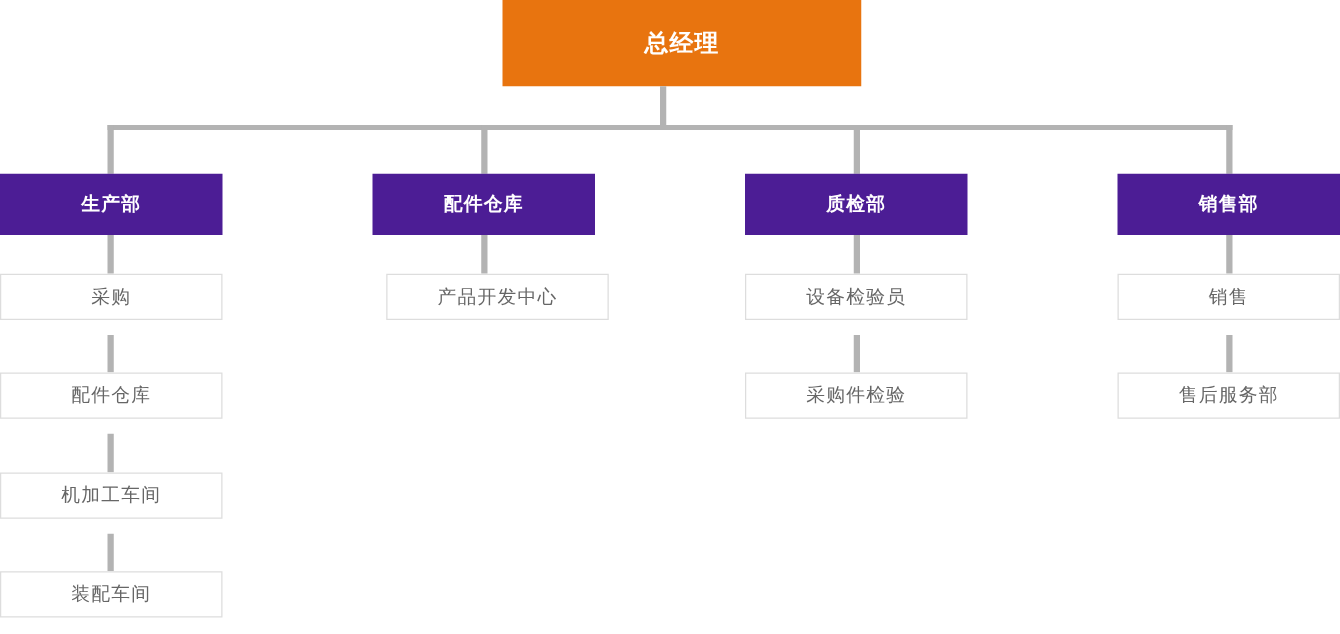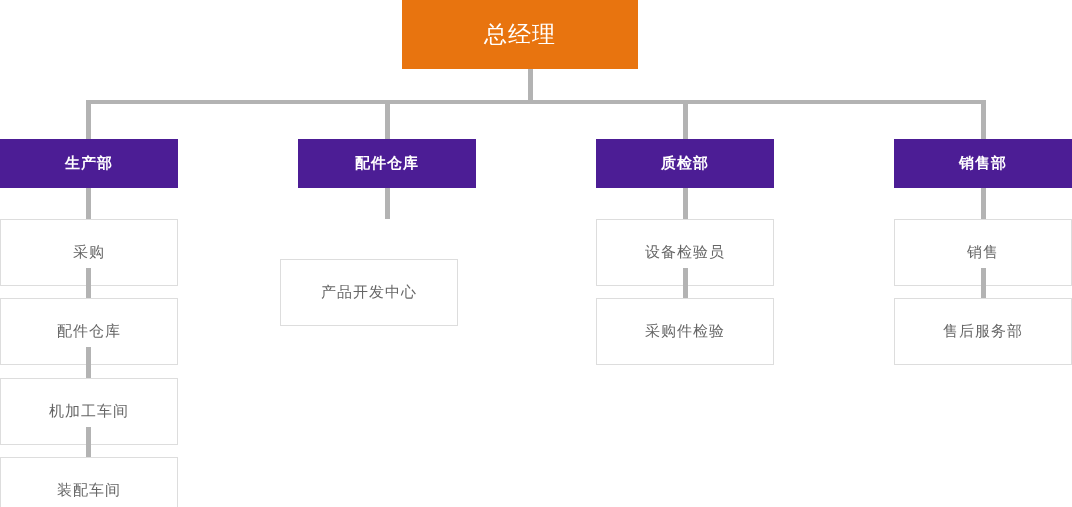--- a/index.html
+++ b/index.html
@@ -11,41 +11,41 @@
     overflow:hidden;
   }
   .node{
     position:absolute;
     display:flex;align-items:center;justify-content:center;
     box-sizing:border-box;
     text-align:center;
     letter-spacing:1px;
   }
   .root-node{
-    left:402px;top:0;width:236px;height:69px;
+    left:402px;top:0;width:287px;height:69px;
     background:#e8740f;color:#ffffff;
-    font-size:23px;font-weight:normal;
+    font-size:19px;font-weight:bold;
   }
   .dept-node{
     top:139px;width:178px;height:49px;
     background:#4c1d95;color:#ffffff;
     font-size:15px;font-weight:bold;
   }
   .dept-1{left:0;}
   .dept-2{left:298px;}
   .dept-3{left:596px;text-align:right;}
   .dept-4{left:894px;}
   .child-node{
-    width:178px;height:67px;
+    width:178px;height:37px;
     background:#ffffff;
     border:1px solid #dddddd;
     color:#666666;font-size:15px;
   }
   .col-1{left:0;}
-  .col-2{left:280px;margin-top:40px;}
+  .col-2{left:309px;}
   .col-3{left:596px;text-align:right;}
   .col-4{left:894px;}
   .row-1{top:219px;}
   .row-2{top:298px;font-family:Liberation Serif, serif;}
   .row-3{top:378px;}
   .row-4{top:457px;}
   .line{position:absolute;background:#b3b3b3;}
   .vline{width:5px;}
   .root-stub{left:528px;top:69px;height:32px;}
   .hline{left:86px;top:100px;width:900px;height:4px;}

